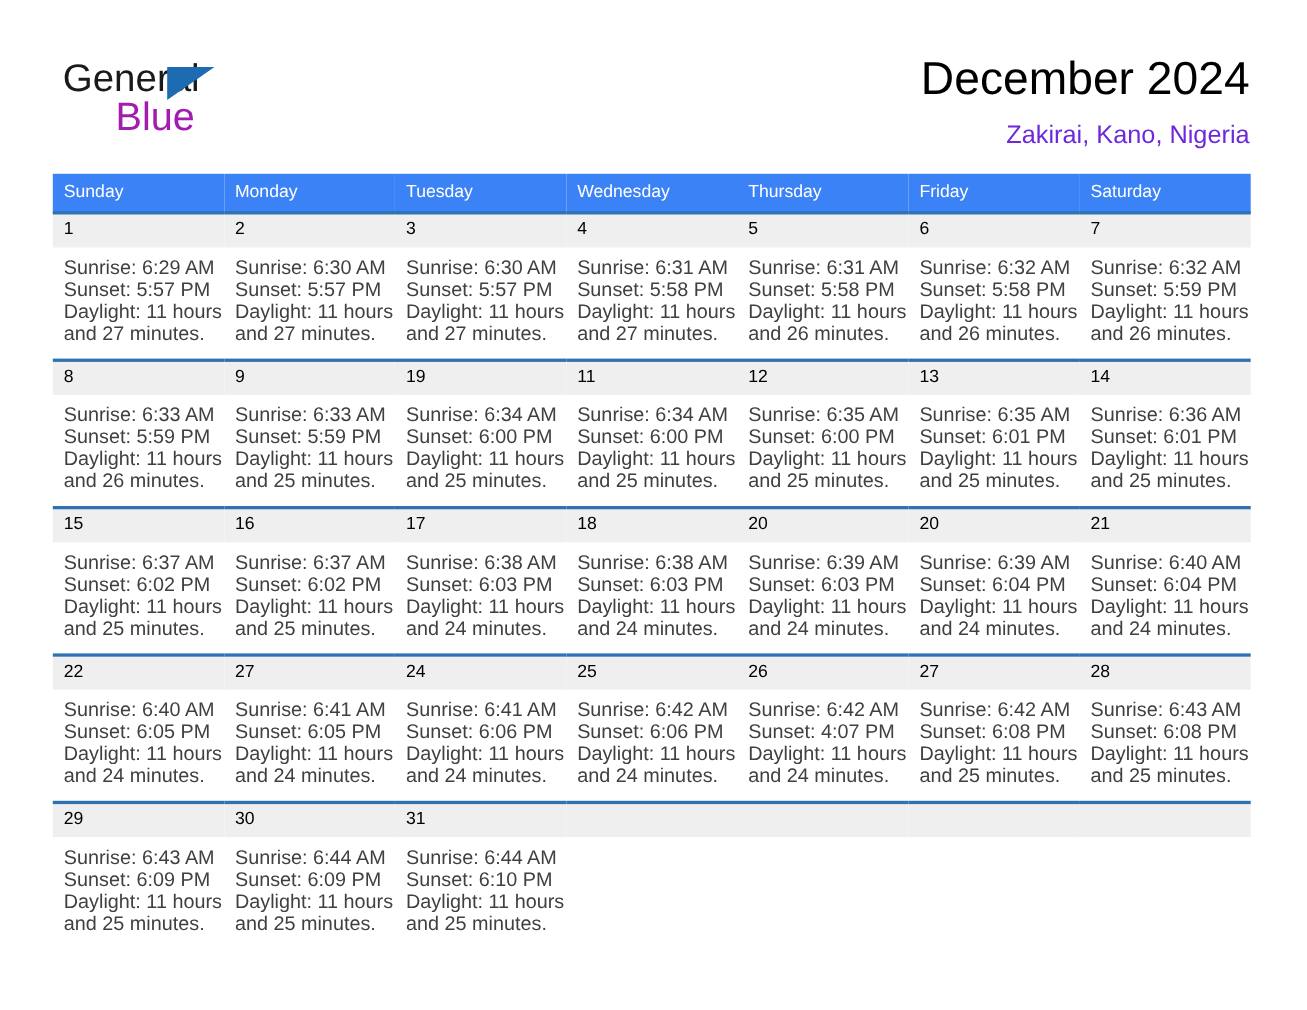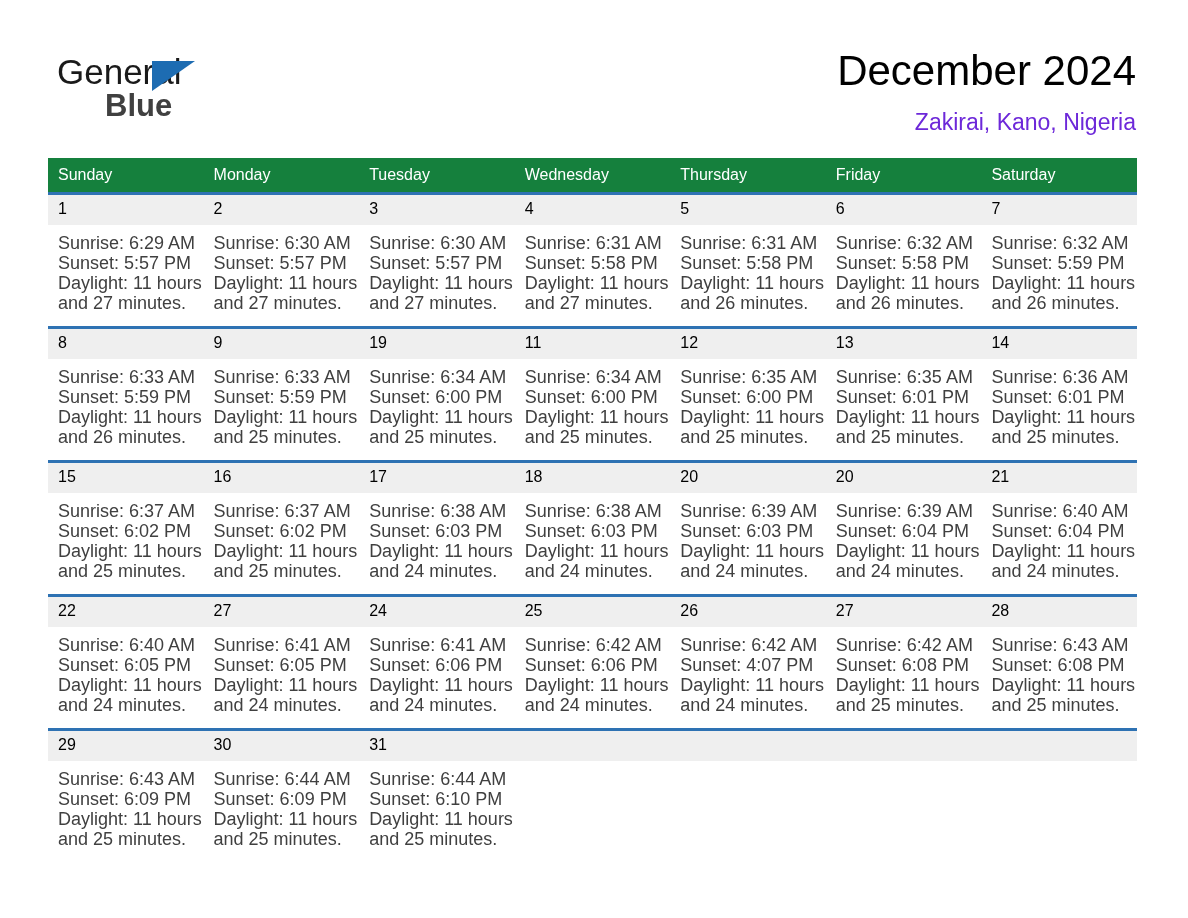--- a/index.html
+++ b/index.html
@@ -52,24 +52,24 @@
     top: 9px;
     width: 0;
     height: 0;
     border-left: 43px solid #1d6cb2;
     border-bottom: 30px solid transparent;
   }
   .brand-blue {
     position: absolute;
     left: 48px;
     top: 34px;
-    font-size: 31px;
+    font-size: 36px;
     line-height: 40px;
-    color: #404040;
-    font-weight: 700;
+    color: #a21caf;
+    font-weight: 400;
   }
 
   .title-block {
     position: absolute;
     right: 52px;
     top: 44px;
     text-align: right;
   }
   .cal-title {
     font-size: 42px;
@@ -92,21 +92,21 @@
     position: absolute;
     left: 48px;
     top: 158px;
     width: 1089px;
     border-collapse: collapse;
     table-layout: fixed;
   }
   .cal col { width: 155.57px; }
 
   .cal thead th {
-    background: #15803d;
+    background: #3b82f6;
     color: #ffffff;
     font-size: 16px;
     font-weight: 400;
     text-align: left;
     padding: 7px 0 8px 10px;
     height: 19px;
     vertical-align: middle;
     border: 0;
   }
 

